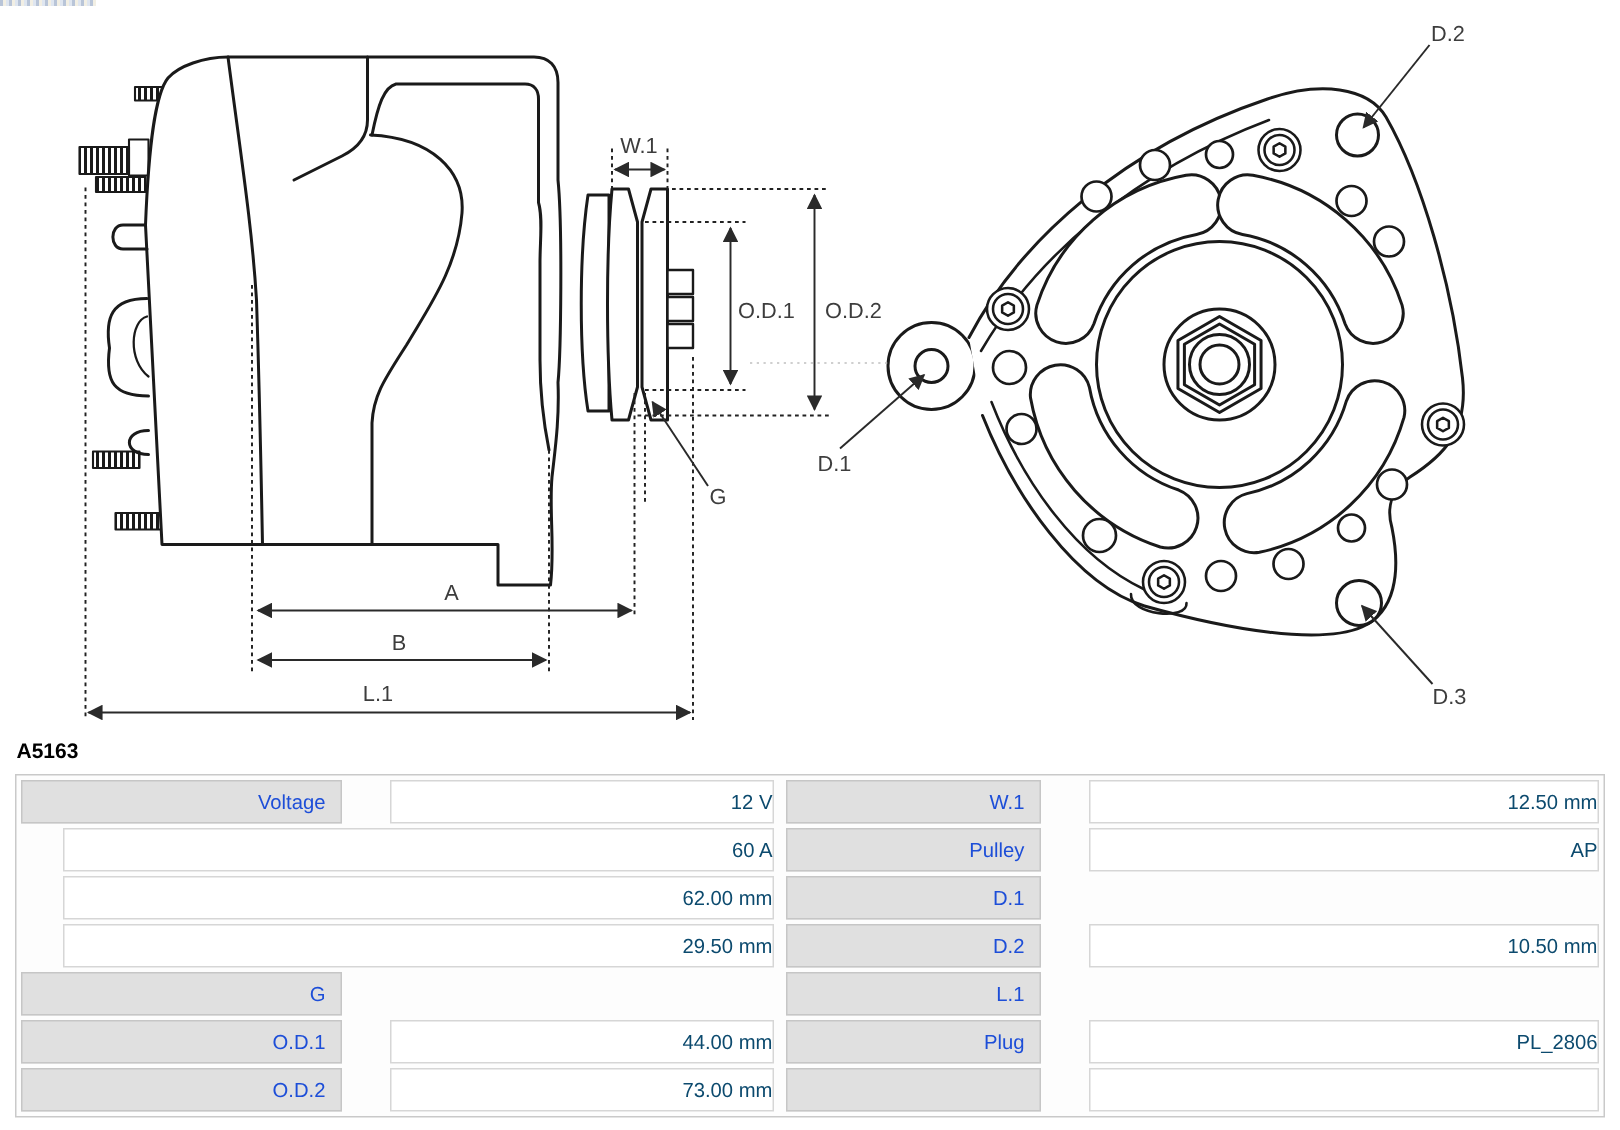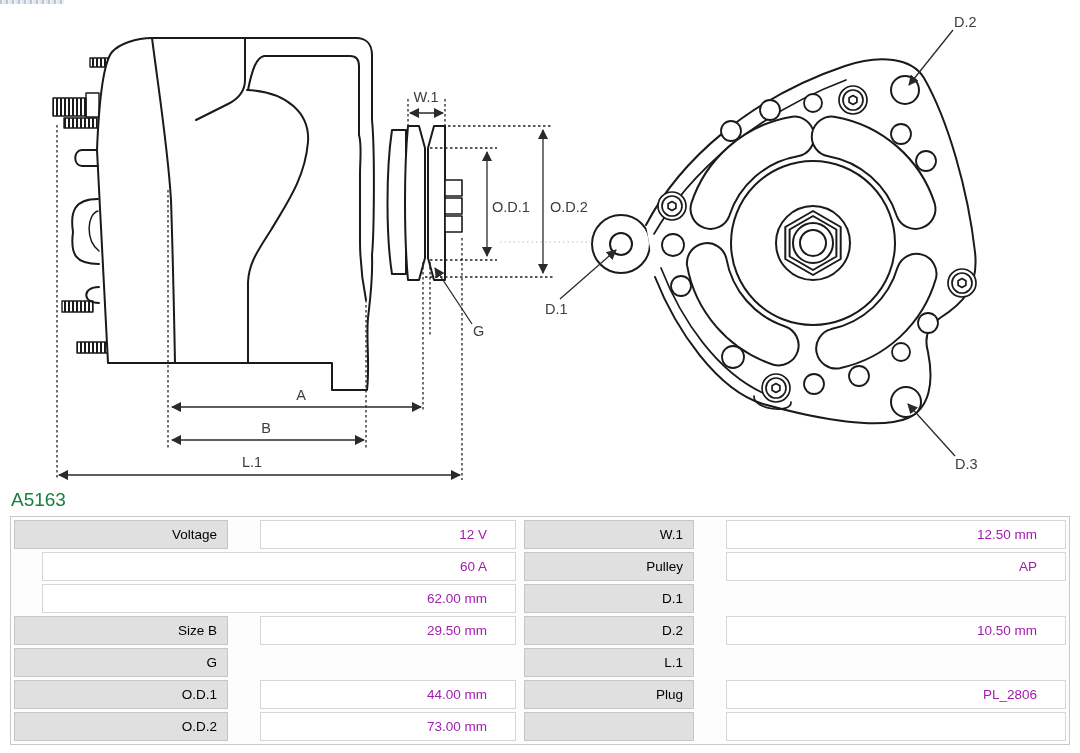--- a/index.html
+++ b/index.html
@@ -9,39 +9,39 @@
   }
   .corner-artifact{
     position:absolute;top:0;left:0;width:64px;height:4px;
     background:repeating-linear-gradient(90deg,#b9c5d8 0 2px,#f2efe4 2px 4px,#dfe6f0 4px 6px);
   }
   .drawing-wrap{width:1080px;height:486px;position:relative;}
   svg text{font-family:"Liberation Sans",sans-serif;}
   .dlabel{fill:#3d3d3d;font-size:14.5px;}
   .part-number{
     margin:3px 0 5px 11px;height:22px;line-height:22px;
-    font-size:19px;font-weight:400;color:#15803d;
+    font-size:14px;font-weight:700;color:#000000;
   }
   .spec-table{
     margin:0 10px;border:1px solid #c9c9c9;padding:3px;
     display:flex;gap:8px;background:#fdfdfd;
   }
   .spec-col{display:flex;flex-direction:column;gap:3px;}
   .spec-col.left{width:502px;}
   .spec-col.right{width:542px;}
   .spec-row{display:flex;gap:4px;height:29px;}
   .spec-label,.spec-value{
     box-sizing:border-box;height:29px;line-height:27px;
     font-size:13.5px;text-align:right;white-space:nowrap;
   }
   .spec-label{
-    background:#e0e0e0;border:1px solid #c6c6c6;color:#000000;padding-right:10px;
+    background:#e0e0e0;border:1px solid #c6c6c6;color:#1d4ed8;padding-right:10px;
   }
   .spec-value{
-    background:#ffffff;border:1px solid #d6d6d6;color:#a21caf;padding-right:28px;flex:1;margin-left:28px;
+    background:#ffffff;border:1px solid #d6d6d6;color:#0c4a6e;padding-right:0;flex:1;margin-left:28px;
   }
   .spec-col.left  .spec-label{flex:0 0 214px;}
   .spec-col.right .spec-label{flex:0 0 170px;}
 </style>
 </head>
 <body>
 
 <div class="corner-artifact"></div>
 
 <div class="drawing-wrap">
@@ -233,21 +233,20 @@
       <div class="spec-label">Voltage</div>
       <div class="spec-value">12 V</div>
     </div>
     <div class="spec-row">
       <div class="spec-value">60 A</div>
     </div>
     <div class="spec-row">
       <div class="spec-value">62.00 mm</div>
     </div>
     <div class="spec-row">
-      <div class="spec-label">Size B</div>
       <div class="spec-value">29.50 mm</div>
     </div>
     <div class="spec-row">
       <div class="spec-label">G</div>
     </div>
     <div class="spec-row">
       <div class="spec-label">O.D.1</div>
       <div class="spec-value">44.00 mm</div>
     </div>
     <div class="spec-row">

